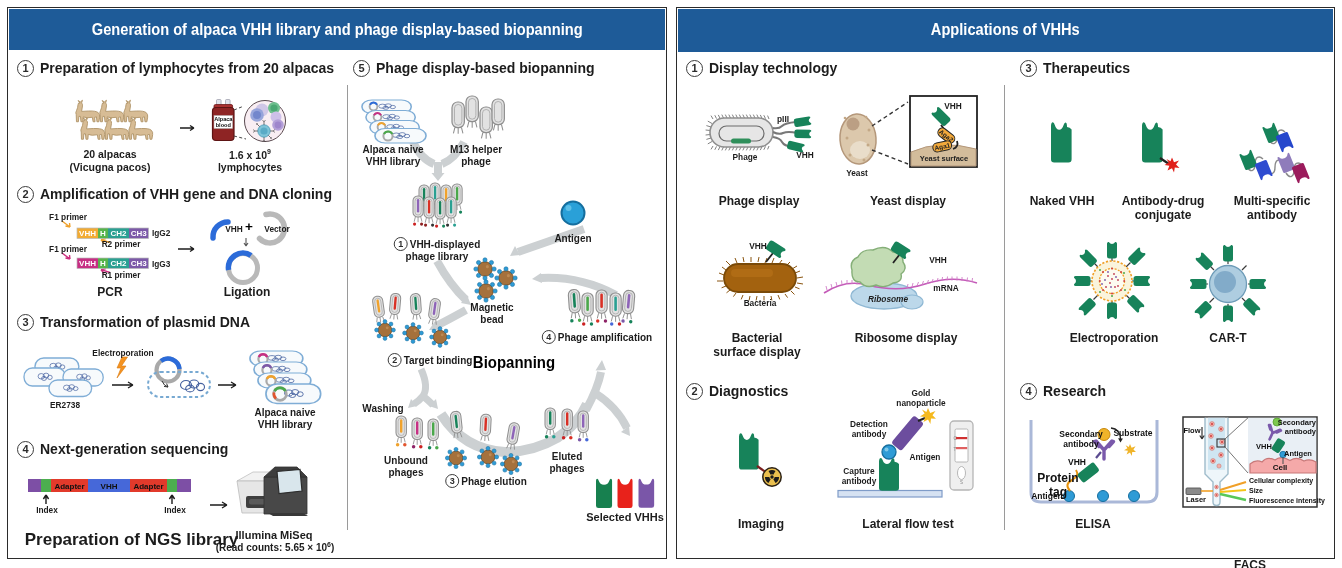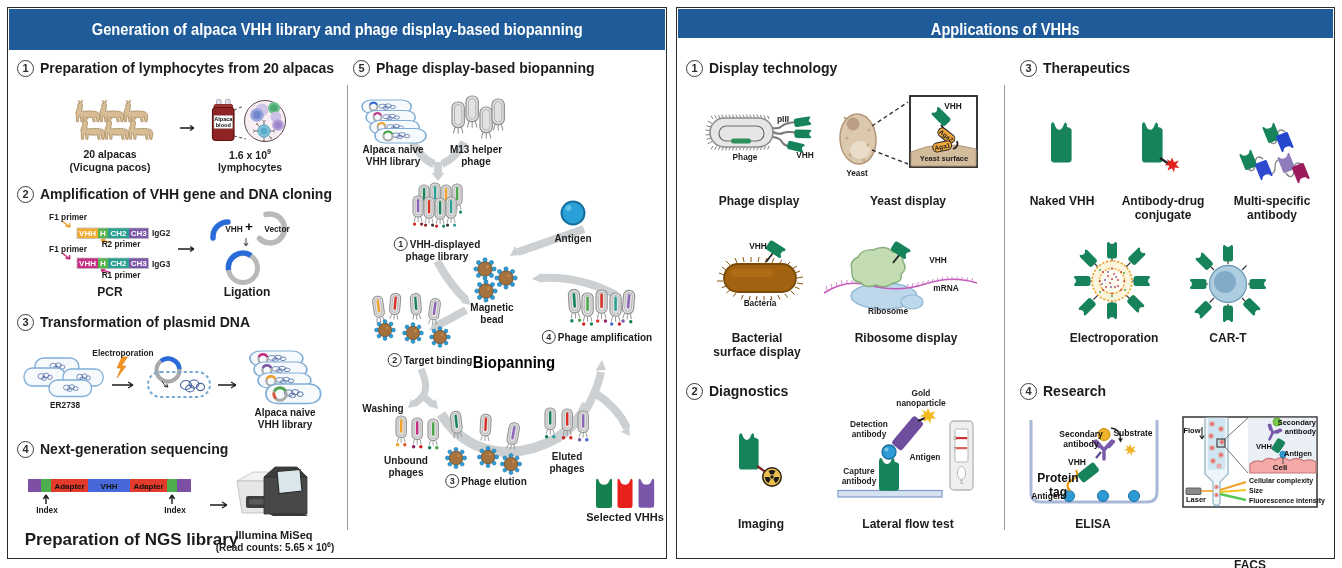--- a/index.html
+++ b/index.html
@@ -14,21 +14,21 @@
 .tiny{position:absolute;font-weight:bold;font-size:7.5px;line-height:1.15;color:#111;text-align:center;transform:translateX(-50%);white-space:nowrap;}
 svg.ov{position:absolute;left:0;top:0;}
 .vdiv{position:absolute;width:1.4px;background:#9a9a9a;}
 </style>
 </head>
 <body>
 
 <div class="panel" style="left:7px;top:7px;width:660px;height:552px;"></div>
 <div class="panel" style="left:676px;top:7px;width:659px;height:552px;"></div>
 <div class="tbar" style="left:8.6px;top:8.6px;width:656.8px;height:41px;line-height:41px;"><span style="display:inline-block;transform:scaleX(0.905);transform-origin:center;">Generation of alpaca VHH library and phage display-based biopanning</span></div>
-<div class="tbar" style="left:677.6px;top:8.6px;width:655.8px;height:29px;line-height:41px;"><span style="display:inline-block;transform:scaleX(0.905);transform-origin:center;">Applications of VHHs</span></div>
+<div class="tbar" style="left:677.6px;top:8.6px;width:655.8px;height:43px;line-height:41px;"><span style="display:inline-block;transform:scaleX(0.905);transform-origin:center;">Applications of VHHs</span></div>
 <div class="vdiv" style="left:347px;top:85px;height:445px;"></div>
 <div class="vdiv" style="left:1004px;top:85px;height:445px;"></div>
 
 <svg class="ov" width="1342" height="568" viewBox="0 0 1342 568">
 <defs>
 <path id="nb" d="M0,36.5 L0,4.6 Q0.2,1.4 1.7,1.3 Q3,1.2 3.8,3.8 Q5.2,8.3 8.2,8.3 Q11.2,8.3 12.6,3.8 Q13.4,1.2 14.7,1.4 Q16,1.7 16,4.8 L16,5.7 Q19,6.1 20.6,8.1 L20.6,36.5 Q20.6,39.6 17.4,39.6 L3.2,39.6 Q0,39.6 0,36.5 Z"></path>
 <path id="nb2" d="M0,36.5 L0,3.5 Q0.1,0.9 1.5,0.9 Q2.8,1 3.4,3.2 Q5,8.8 10.3,8.8 Q15.6,8.8 17.2,3.2 Q17.8,1 19.1,0.9 Q20.5,0.9 20.6,3.5 L20.6,36.5 Q20.6,39.6 17.4,39.6 L3.2,39.6 Q0,39.6 0,36.5 Z"></path>
 <g id="alp">
   <path d="M6.2,2.5 L4.8,0.4 L6.5,1.5 L8.2,0.2 L7.5,2.3 Q8.4,3.2 8.2,4.6 L7.5,8.9 L13,8.6 Q18.8,8.4 20.5,9.9 Q22,11.3 21.6,13.4 L21,17 L19.5,17 L19.1,13.2 L17.7,13.5 L18,17 L16.5,17 L15.9,13.5 Q11.5,14.4 8.8,13.2 L8.5,17 L7,17 L6.6,12.8 L5.4,12.8 L5,17 L3.5,17 L3.3,11.4 Q2.6,9.9 3.5,8.3 Q4.6,6.2 4.7,3.6 Q4.8,1.7 6.2,2.5 Z" fill="#d7bc95" stroke="#b09468" stroke-width="0.7" stroke-linejoin="round"></path>
 </g>
@@ -797,21 +797,21 @@
 <div class="lbl" style="left:745px;top:152px;">Phage</div>
 <div class="cap" style="left:759px;top:194px;">Phage display</div>
 <div class="lbl" style="left:857px;top:168px;">Yeast</div>
 <div class="lbl" style="left:953px;top:101px;">VHH</div>
 <div class="cap" style="left:908px;top:194px;">Yeast display</div>
 <div class="lbl" style="left:758px;top:241px;">VHH</div>
 <div class="lbl" style="left:760px;top:298px;">Bacteria</div>
 <div class="cap" style="left:757px;top:331px;">Bacterial<br>surface display</div>
 <div class="lbl" style="left:938px;top:255px;">VHH</div>
 <div class="lbl" style="left:946px;top:283px;">mRNA</div>
-<div class="lbl" style="left:888px;top:306px;">Ribosome</div>
+<div class="lbl" style="left:888px;top:294px;font-style:italic;">Ribosome</div>
 <div class="cap" style="left:906px;top:331px;">Ribosome display</div>
 
 <div class="cap" style="left:1062px;top:194px;">Naked VHH</div>
 <div class="cap" style="left:1163px;top:194px;">Antibody-drug<br>conjugate</div>
 <div class="cap" style="left:1272px;top:194px;">Multi-specific<br>antibody</div>
 <div class="cap" style="left:1114px;top:331px;">Electroporation</div>
 <div class="cap" style="left:1228px;top:331px;">CAR-T</div>
 
 <div class="cap" style="left:761px;top:517px;">Imaging</div>
 <div class="lbl" style="left:921px;top:388px;">Gold<br>nanoparticle</div>

